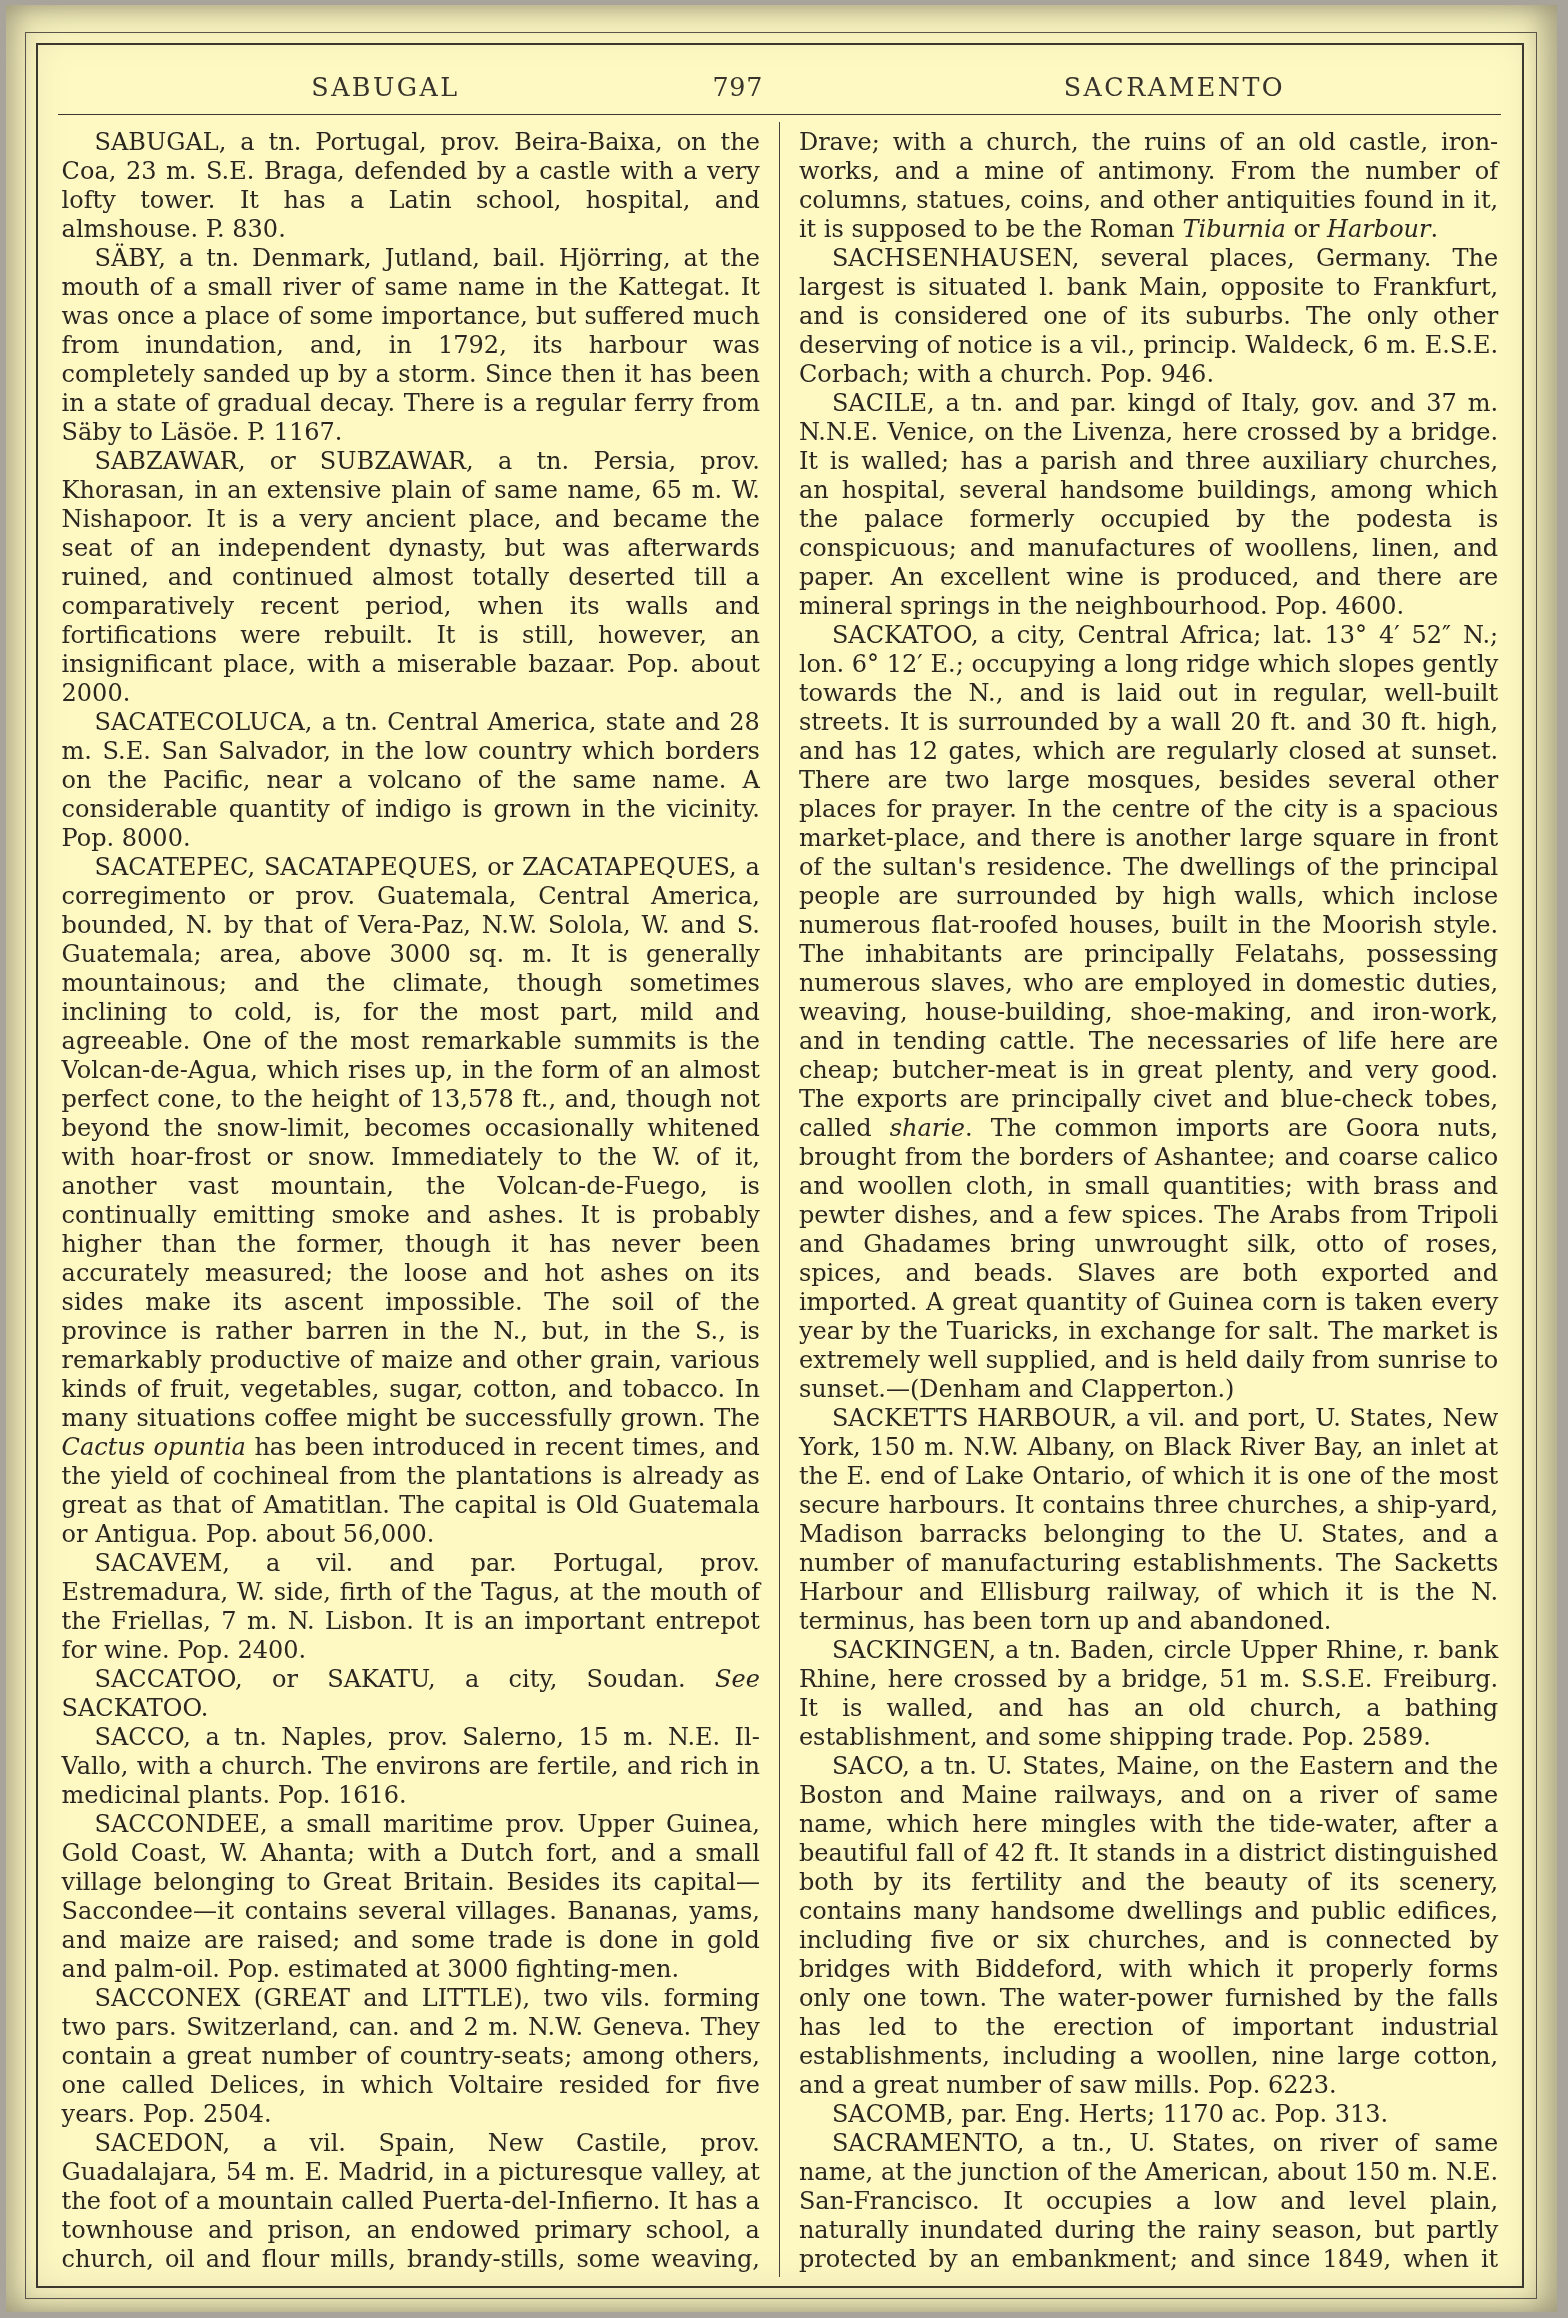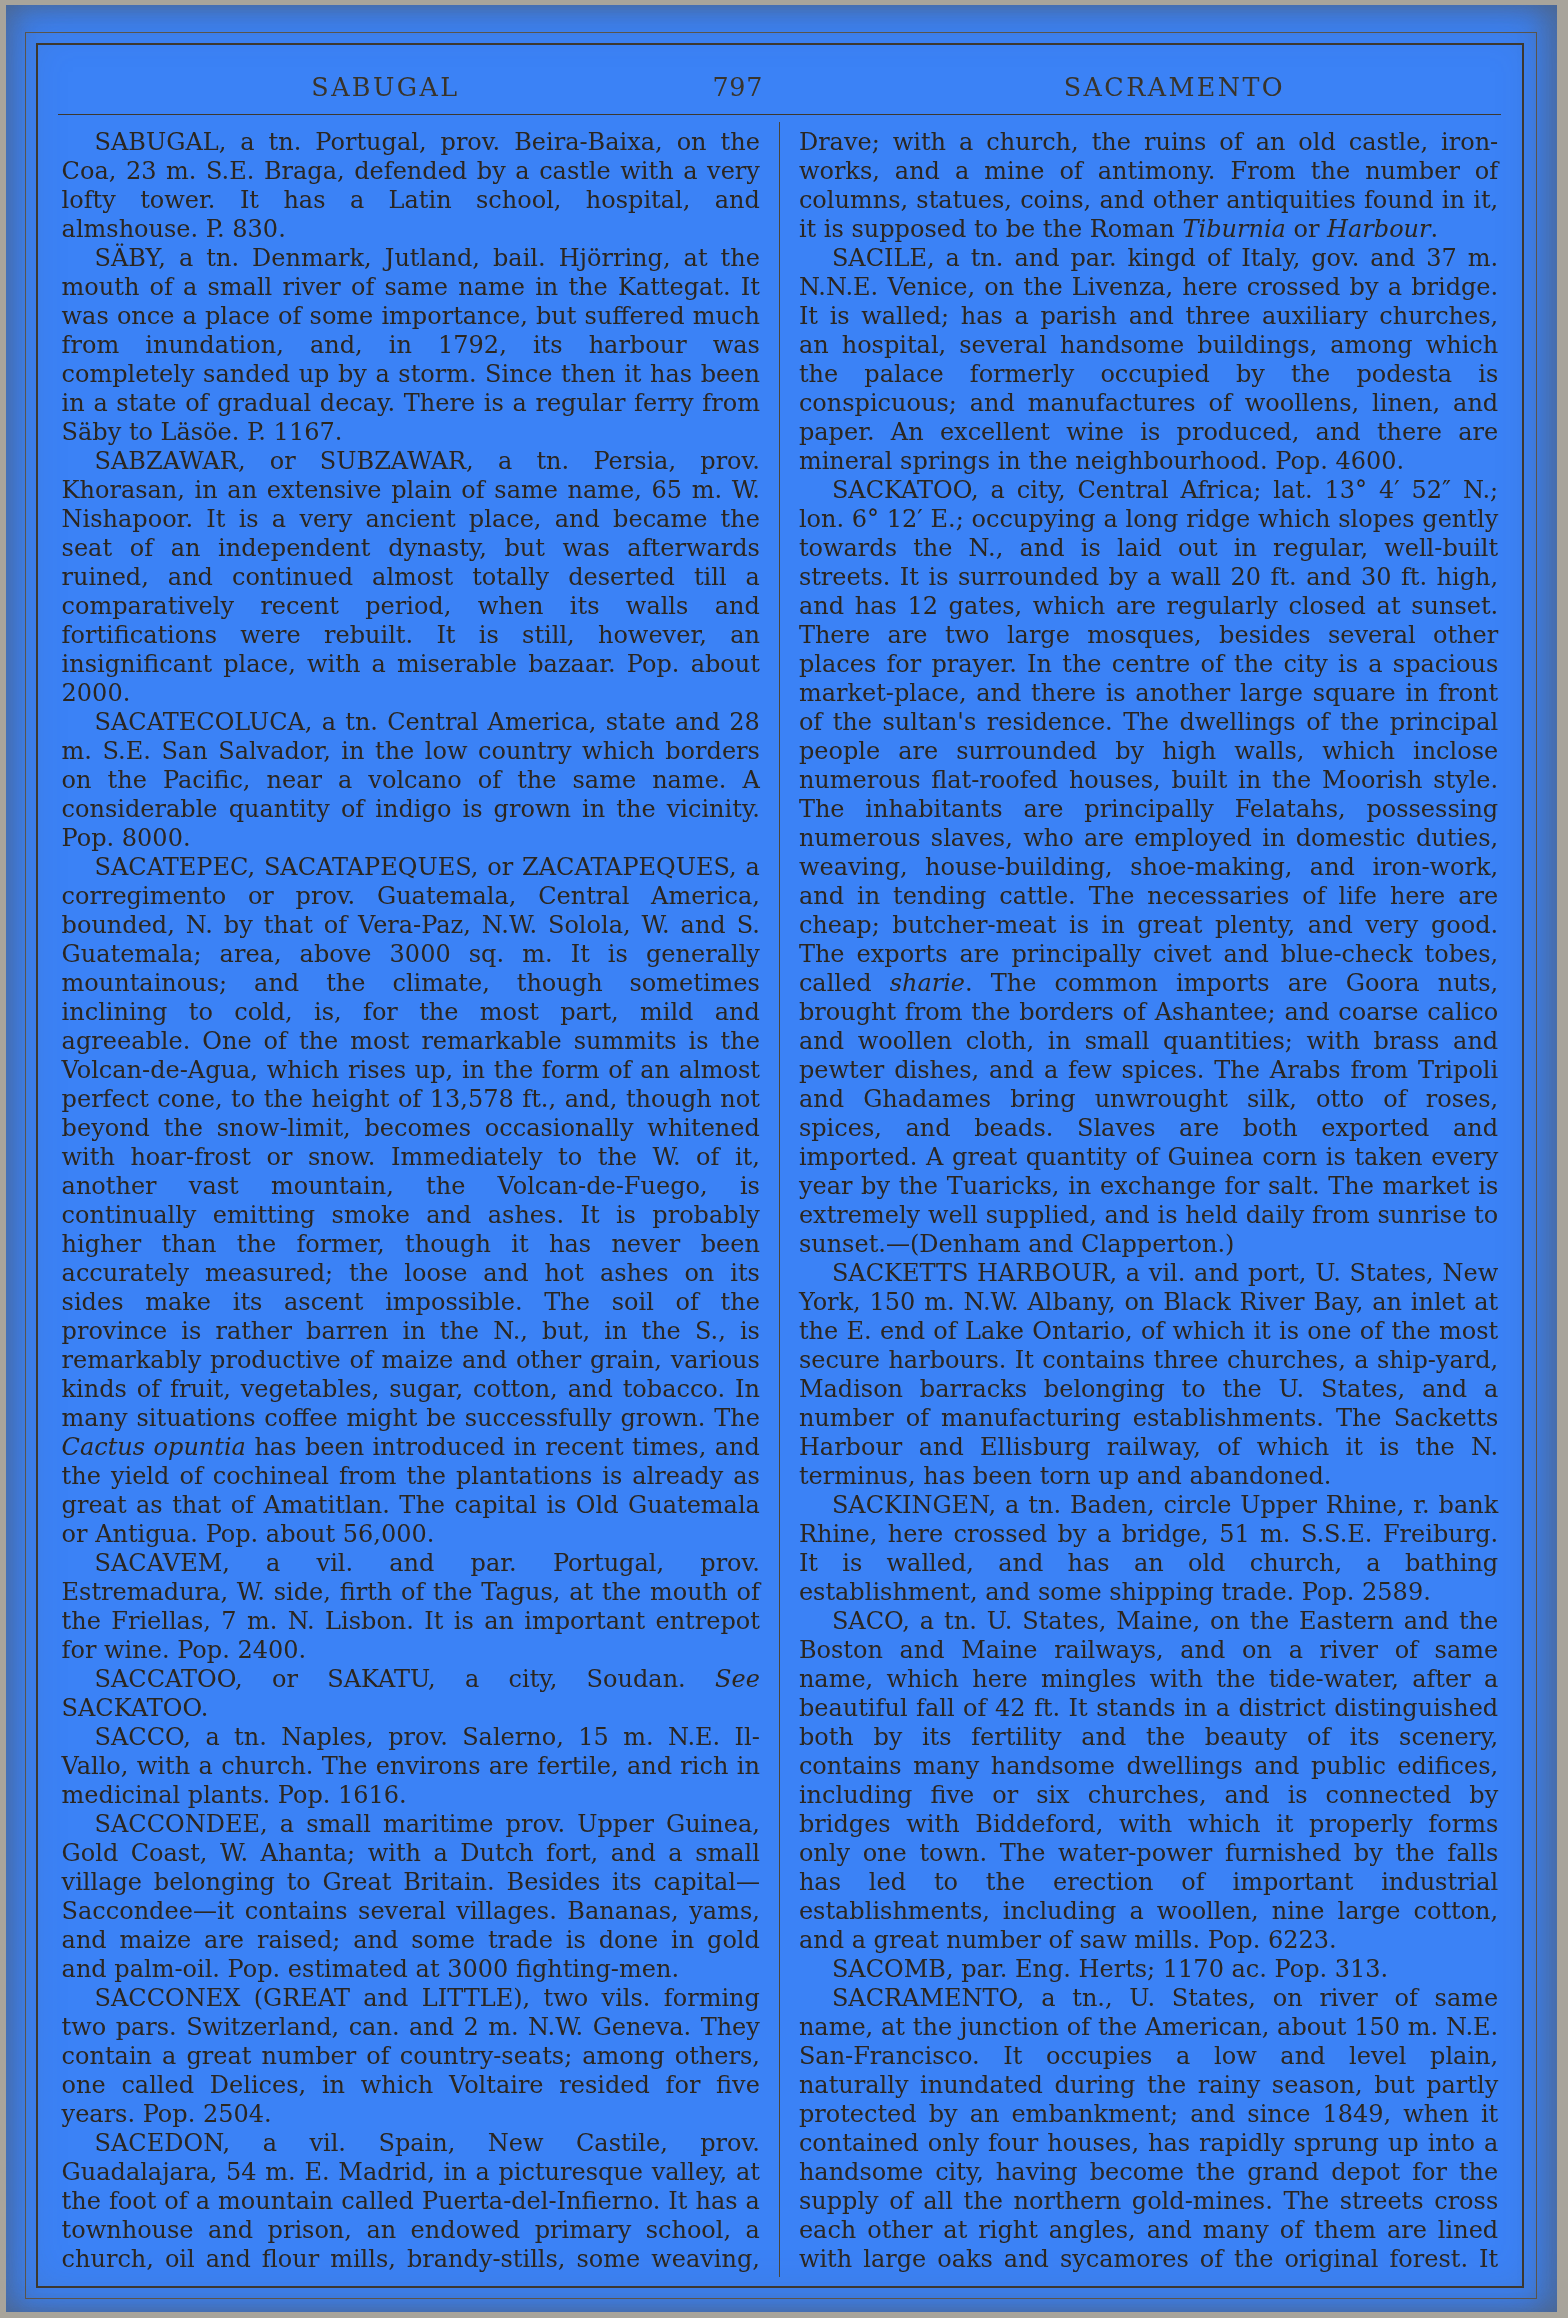--- a/index.html
+++ b/index.html
@@ -6,21 +6,21 @@
   body {
     width: 1568px; height: 2319px;
     background: #a8a49b;
     font-family: "DejaVu Serif", "Liberation Serif", serif;
     position: relative;
     overflow: hidden;
   }
   .page {
     position: absolute; left: 6.4px; top: 4.8px;
     width: 1551px; height: 2307px;
-    background: #3b82f6;
+    background: #fef9c3;
     box-shadow: inset 0 0 56px rgba(90,84,72,.38), inset -14.3px 0 24px rgba(90,84,72,.30), inset 11px 0 19px rgba(90,84,72,.22);
   }
   .frame-outer {
     position: absolute; top: 27px; bottom: 12.7px; left: 19px; right: 20.7px;
     border: 1.2px solid #5a544a;
   }
   .frame-inner {
     position: absolute; top: 38px; bottom: 24px; left: 30px; right: 33px;
     border: 2px solid #3d382f;
   }
@@ -81,20 +81,21 @@
           <p class="entry">SACCO, a tn. Naples, prov. Salerno, 15 m. N.E. Il-Vallo, with a church. The environs are fertile, and rich in medicinal plants. Pop. 1616.</p>
           <p class="entry">SACCONDEE, a small maritime prov. Upper Guinea, Gold Coast, W. Ahanta; with a Dutch fort, and a small village belonging to Great Britain. Besides its capital—Saccondee—it contains several villages. Bananas, yams, and maize are raised; and some trade is done in gold and palm-oil. Pop. estimated at 3000 fighting-men.</p>
           <p class="entry">SACCONEX (GREAT and LITTLE), two vils. forming two pars. Switzerland, can. and 2 m. N.W. Geneva. They contain a great number of country-seats; among others, one called Delices, in which Voltaire resided for five years. Pop. 2504.</p>
           <p class="entry">SACEDON, a vil. Spain, New Castile, prov. Guadalajara, 54 m. E. Madrid, in a picturesque valley, at the foot of a mountain called Puerta-del-Infierno. It has a townhouse and prison, an endowed primary school, a church, oil and flour mills, brandy-stills, some weaving, and a pottery. The baths of Sacedon, supposed by some to be the <i>Thermida</i> of Ptolemy, are much frequented by the sickly Madrilenians, and in the season from June to September. Ferdinand VII. created a small bathing-town near the spring, which is now called El Real Sitio de Isabel. Pop. 1275.</p>
           <p class="entry">SACHSA, a tn. Prussian Saxony, gov. and 45 m. N.N.W. Erfurt, at the foot of the Harz; with a church, and manufactures of linen and hats, gypsum-kilns, a marble-quarry, and a trade in cattle. Pop. 1246.</p>
           <p class="entry">SACHSEN, Germany. <i>See</i> SAXONY.</p>
           <p class="entry">SACHSENBERG, a tn. Germany, princip. Waldeck, dist. Eisenberg, 11 m. S.S.W. Corbach; with a church, and several well-frequented fairs. Pop. 1000.</p>
         </div>
       <div class="col col-right" id="col-right">
           <p class="entry cont">Drave; with a church, the ruins of an old castle, iron-works, and a mine of antimony. From the number of columns, statues, coins, and other antiquities found in it, it is supposed to be the Roman <i>Tiburnia</i> or <i>Harbour</i>.</p>
+          <p class="entry">SACHSENHAUSEN, several places, Germany. The largest is situated l. bank Main, opposite to Frankfurt, and is considered one of its suburbs. The only other deserving of notice is a vil., princip. Waldeck, 6 m. E.S.E. Corbach; with a church. Pop. 946.</p>
           <p class="entry">SACILE, a tn. and par. kingd of Italy, gov. and 37 m. N.N.E. Venice, on the Livenza, here crossed by a bridge. It is walled; has a parish and three auxiliary churches, an hospital, several handsome buildings, among which the palace formerly occupied by the podesta is conspicuous; and manufactures of woollens, linen, and paper. An excellent wine is produced, and there are mineral springs in the neighbourhood. Pop. 4600.</p>
           <p class="entry">SACKATOO, a city, Central Africa; lat. 13° 4′ 52″ N.; lon. 6° 12′ E.; occupying a long ridge which slopes gently towards the N., and is laid out in regular, well-built streets. It is surrounded by a wall 20 ft. and 30 ft. high, and has 12 gates, which are regularly closed at sunset. There are two large mosques, besides several other places for prayer. In the centre of the city is a spacious market-place, and there is another large square in front of the sultan's residence. The dwellings of the principal people are surrounded by high walls, which inclose numerous flat-roofed houses, built in the Moorish style. The inhabitants are principally Felatahs, possessing numerous slaves, who are employed in domestic duties, weaving, house-building, shoe-making, and iron-work, and in tending cattle. The necessaries of life here are cheap; butcher-meat is in great plenty, and very good. The exports are principally civet and blue-check tobes, called <i>sharie</i>. The common imports are Goora nuts, brought from the borders of Ashantee; and coarse calico and woollen cloth, in small quantities; with brass and pewter dishes, and a few spices. The Arabs from Tripoli and Ghadames bring unwrought silk, otto of roses, spices, and beads. Slaves are both exported and imported. A great quantity of Guinea corn is taken every year by the Tuaricks, in exchange for salt. The market is extremely well supplied, and is held daily from sunrise to sunset.—(Denham and Clapperton.)</p>
           <p class="entry">SACKETTS HARBOUR, a vil. and port, U. States, New York, 150 m. N.W. Albany, on Black River Bay, an inlet at the E. end of Lake Ontario, of which it is one of the most secure harbours. It contains three churches, a ship-yard, Madison barracks belonging to the U. States, and a number of manufacturing establishments. The Sacketts Harbour and Ellisburg railway, of which it is the N. terminus, has been torn up and abandoned.</p>
           <p class="entry">SACKINGEN, a tn. Baden, circle Upper Rhine, r. bank Rhine, here crossed by a bridge, 51 m. S.S.E. Freiburg. It is walled, and has an old church, a bathing establishment, and some shipping trade. Pop. 2589.</p>
           <p class="entry">SACO, a tn. U. States, Maine, on the Eastern and the Boston and Maine railways, and on a river of same name, which here mingles with the tide-water, after a beautiful fall of 42 ft. It stands in a district distinguished both by its fertility and the beauty of its scenery, contains many handsome dwellings and public edifices, including five or six churches, and is connected by bridges with Biddeford, with which it properly forms only one town. The water-power furnished by the falls has led to the erection of important industrial establishments, including a woollen, nine large cotton, and a great number of saw mills. Pop. 6223.</p>
           <p class="entry">SACOMB, par. Eng. Herts; 1170 ac. Pop. 313.</p>
           <p class="entry">SACRAMENTO, a tn., U. States, on river of same name, at the junction of the American, about 150 m. N.E. San-Francisco. It occupies a low and level plain, naturally inundated during the rainy season, but partly protected by an embankment; and since 1849, when it contained only four houses, has rapidly sprung up into a handsome city, having become the grand depot for the supply of all the northern gold-mines. The streets cross each other at right angles, and many of them are lined with large oaks and sycamores of the original forest. It has repeatedly been almost destroyed by fire, but has soon reappeared in a neater and more substantial form; and contains Episcopal, Presbyterian, Baptist, R. Catholic, and three Methodist churches, one of the last for coloured persons;</p>
         </div>
     </div>
   </div>

